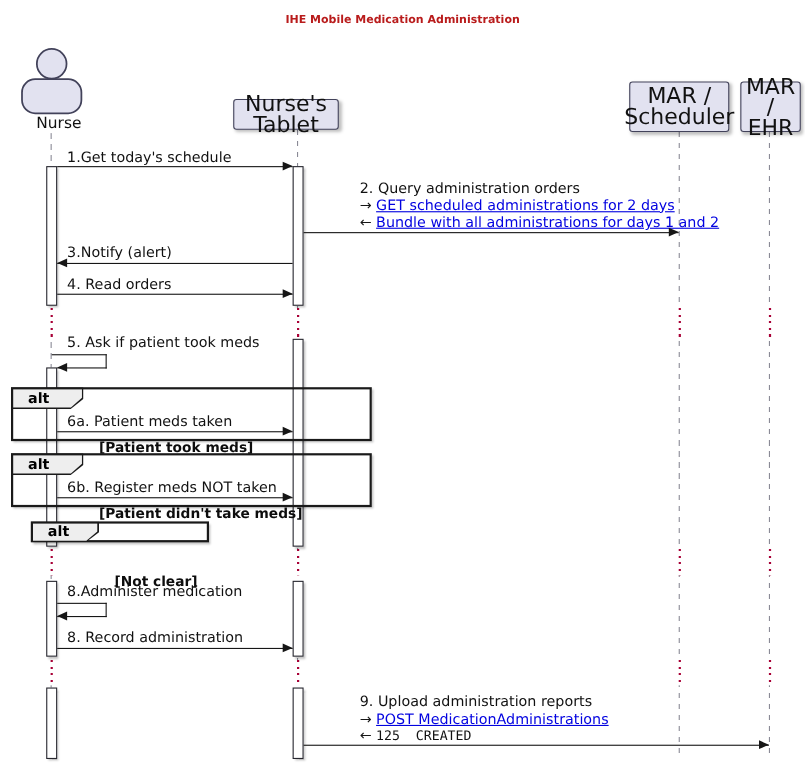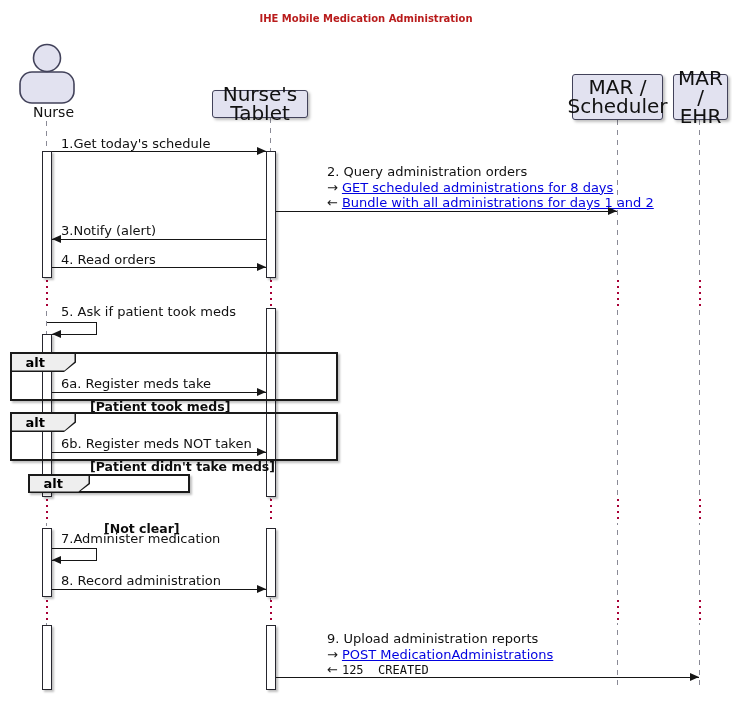--- a/index.html
+++ b/index.html
@@ -117,21 +117,21 @@
   <div class="abs act" style="left:266px;top:308px;height:189px"></div>
   <div class="abs act" style="left:266px;top:528px;height:69px"></div>
   <div class="abs act" style="left:266px;top:625px;height:65px"></div>
 
   <div class="abs msg-label" style="left:61px;top:136px">1.Get today's schedule</div>
   <div class="abs msg-line" style="left:52px;top:151px;width:214px"></div>
   <div class="abs head-r" style="left:257px;top:147px"></div>
 
   <div class="abs msg-block" style="left:283px;top:164px">
     <div class="row">2. Query administration orders</div>
-    <div class="row"><span class="prefix">→</span><span class="link">GET scheduled administrations for 8 days</span></div>
+    <div class="row"><span class="prefix">→</span><span class="link">GET scheduled administrations for 2 days</span></div>
     <div class="row"><span class="prefix">←</span><span class="link">Bundle with all administrations for days 1 and 2</span></div>
   </div>
   <div class="abs msg-line" style="left:276px;top:211px;width:341px"></div>
   <div class="abs head-r" style="left:608px;top:207px"></div>
 
   <div class="abs msg-label" style="left:61px;top:223px">3.Notify (alert)</div>
   <div class="abs msg-line" style="left:52px;top:239px;width:214px"></div>
   <div class="abs head-l" style="left:52px;top:235px"></div>
 
   <div class="abs msg-label" style="left:61px;top:252px">4. Read orders</div>
@@ -142,40 +142,40 @@
   <div class="abs msg-line" style="left:47px;top:322px;width:50px"></div>
   <div class="abs vline" style="left:96px;top:322px;height:13px"></div>
   <div class="abs msg-line" style="left:52px;top:334px;width:45px"></div>
   <div class="abs head-l" style="left:52px;top:330px"></div>
 
   <div class="abs frame" style="left:10px;top:352px;width:328px;height:49px"></div>
   <div class="abs alt-tab" style="left:10px;top:352px;width:66px;height:20px">
     <div class="inner">alt</div>
   </div>
   <div class="abs cond" style="left:90px;top:355px">[Patient took meds]</div>
-  <div class="abs msg-label" style="left:61px;top:376px">6a. Register meds take</div>
+  <div class="abs msg-label" style="left:61px;top:376px">6a. Patient meds taken</div>
   <div class="abs msg-line" style="left:52px;top:392px;width:214px"></div>
   <div class="abs head-r" style="left:257px;top:388px"></div>
 
   <div class="abs frame" style="left:10px;top:412px;width:328px;height:49px"></div>
   <div class="abs alt-tab" style="left:10px;top:412px;width:66px;height:20px">
     <div class="inner">alt</div>
   </div>
   <div class="abs cond" style="left:90px;top:415px">[Patient didn't take meds]</div>
   <div class="abs msg-label" style="left:61px;top:436px">6b. Register meds NOT taken</div>
   <div class="abs msg-line" style="left:52px;top:452px;width:214px"></div>
   <div class="abs head-r" style="left:257px;top:448px"></div>
 
   <div class="abs frame" style="left:28px;top:474px;width:162px;height:19px"></div>
   <div class="abs alt-tab" style="left:28px;top:474px;width:62px;height:19px">
     <div class="inner">alt</div>
   </div>
   <div class="abs cond" style="left:104px;top:477px">[Not clear]</div>
 
-  <div class="abs msg-label" style="left:61px;top:531px">7.Administer medication</div>
+  <div class="abs msg-label" style="left:61px;top:531px">8.Administer medication</div>
   <div class="abs msg-line" style="left:52px;top:548px;width:45px"></div>
   <div class="abs vline" style="left:96px;top:548px;height:13px"></div>
   <div class="abs msg-line" style="left:52px;top:560px;width:45px"></div>
   <div class="abs head-l" style="left:52px;top:556px"></div>
 
   <div class="abs msg-label" style="left:61px;top:573px">8. Record administration</div>
   <div class="abs msg-line" style="left:52px;top:589px;width:214px"></div>
   <div class="abs head-r" style="left:257px;top:585px"></div>
 
   <div class="abs msg-block" style="left:283px;top:631px">

